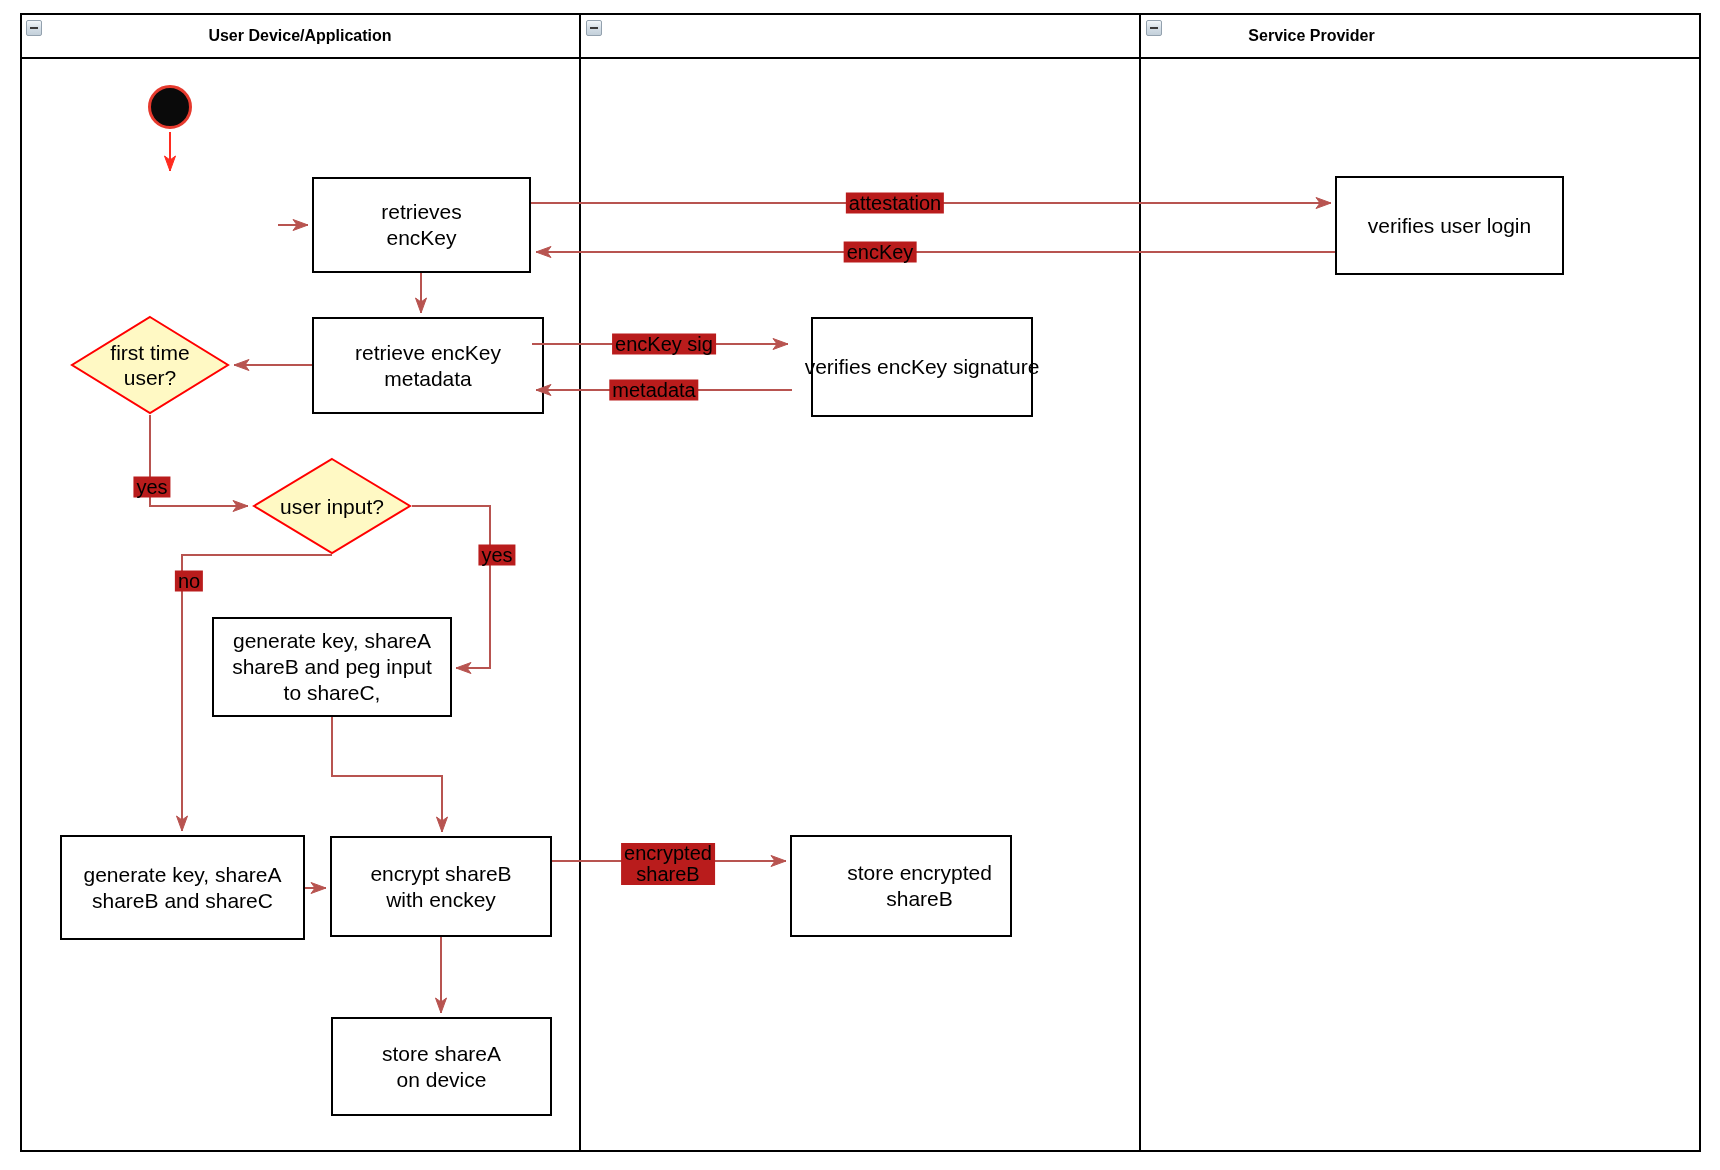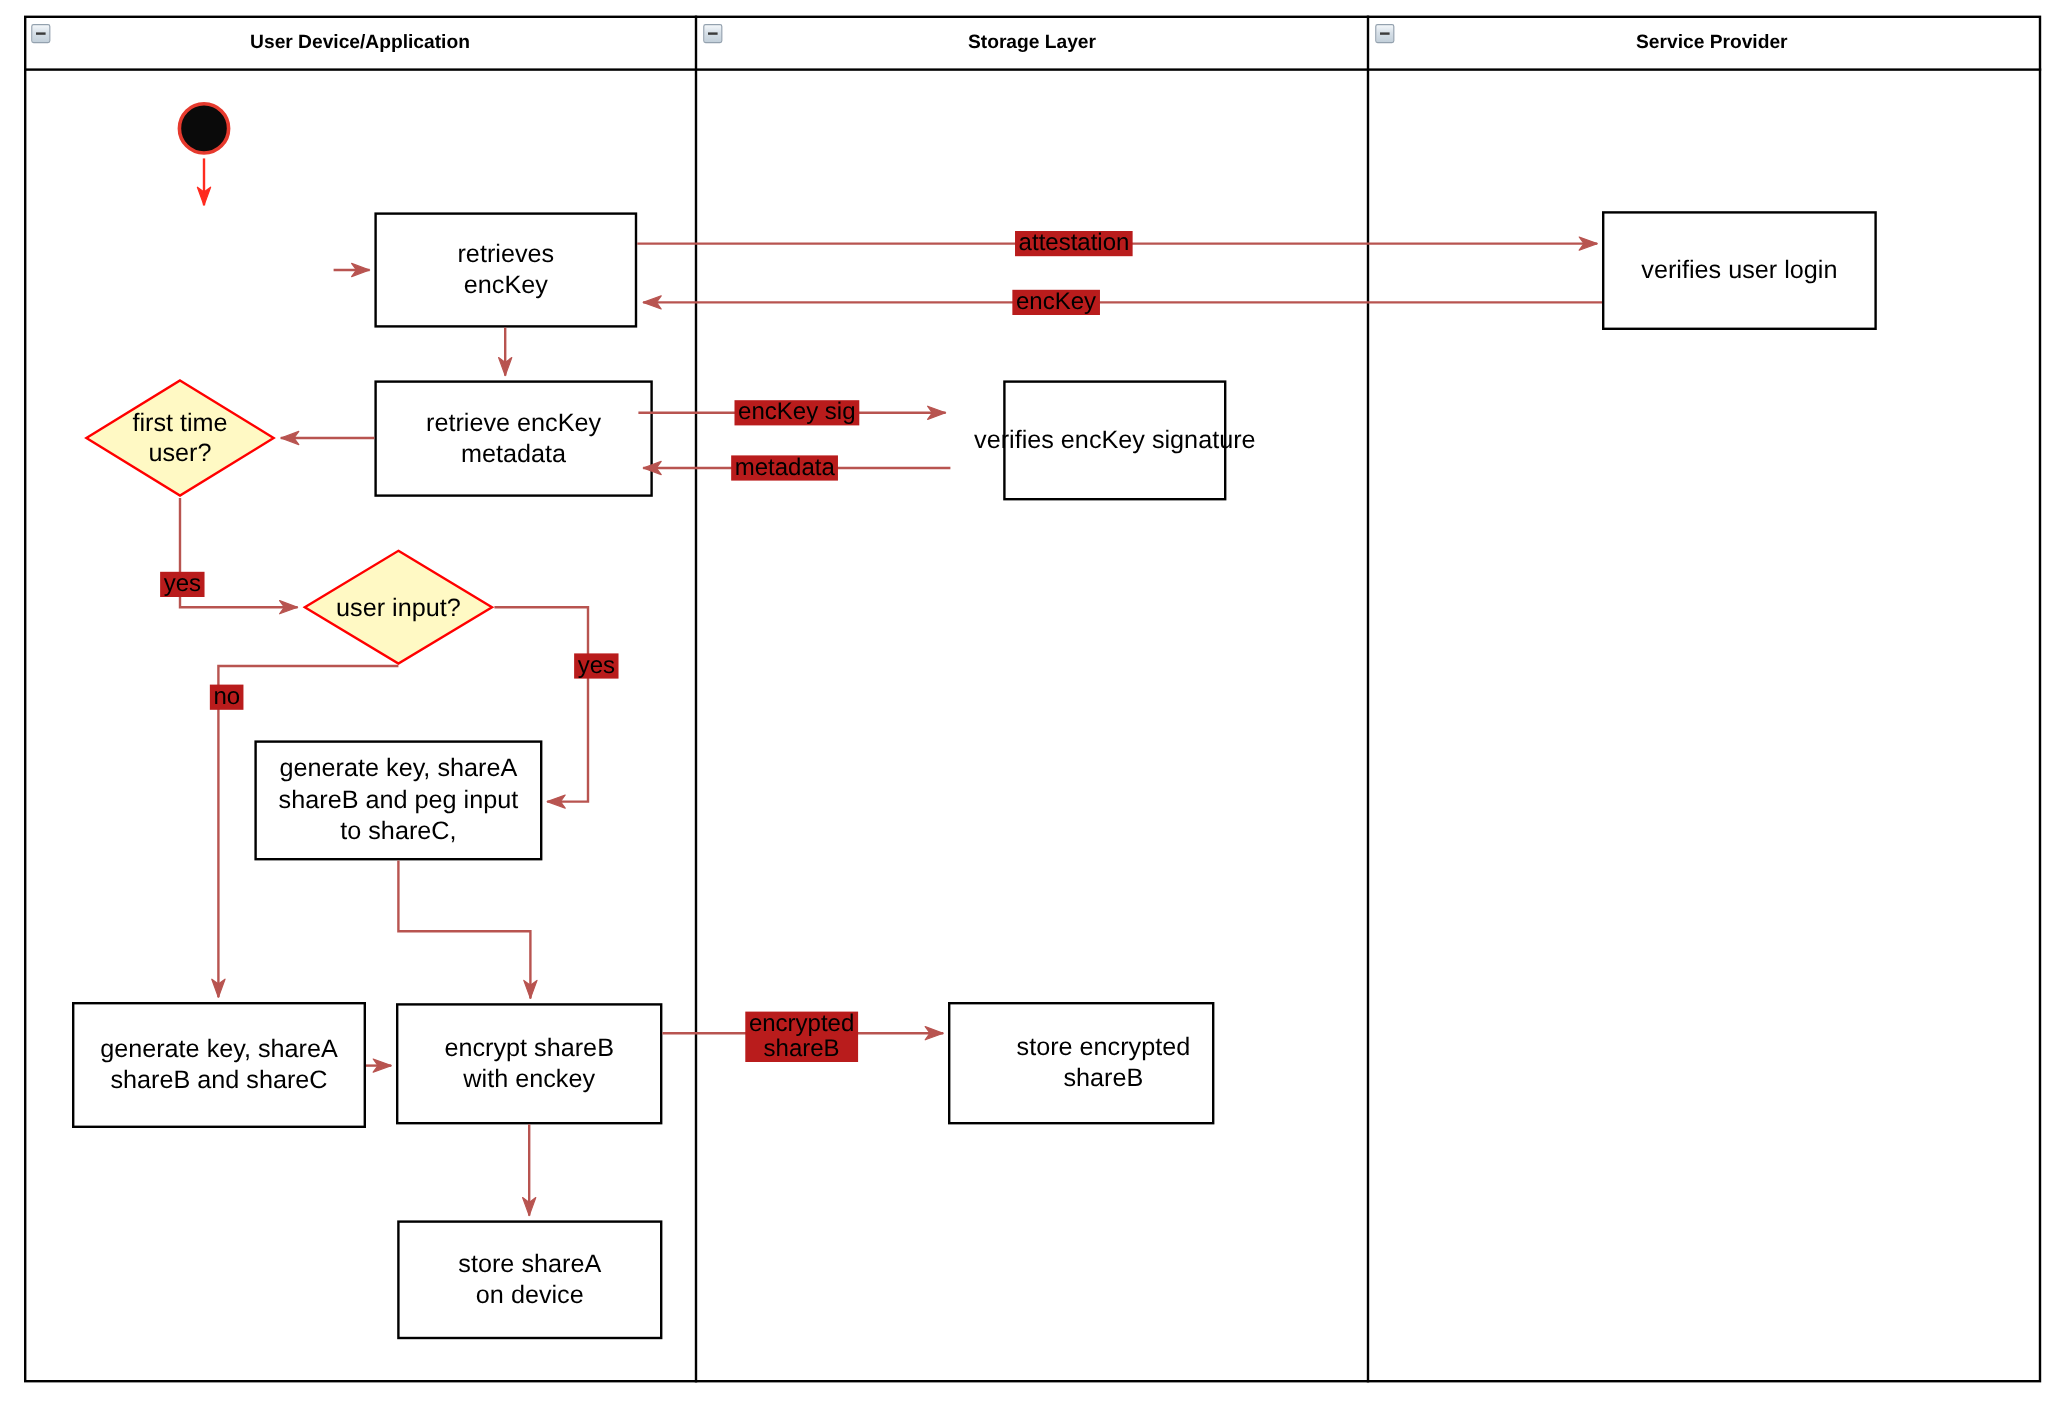--- a/index.html
+++ b/index.html
@@ -51,24 +51,21 @@
 <div id="canvas">
 
   <div class="pool"></div>
   <div class="vline" style="left:579px;"></div>
   <div class="vline" style="left:1139px;"></div>
   <div class="hline"></div>
 
   <div class="hdr-cell" style="left:22px;width:556px;">
     <span class="hdr-title">User Device/Application</span>
   </div>
-  <div class="hdr-cell" style="left:582px;width:556px;">
-    <span class="hdr-title">Storage Layer</span>
-  </div>
-  <div class="hdr-cell" style="left:1192px;width:469px;border-radius:15px;">
+  <div class="hdr-cell" style="left:1077px;width:469px;border-radius:15px;">
     <span class="hdr-title">Service Provider</span>
   </div>
 
   <div class="collapse" style="left:26px;top:20px;">
       <span class="minus"></span>
     </div>
   <div class="collapse" style="left:586px;top:20px;">
       <span class="minus"></span>
     </div>
   <div class="collapse" style="left:1146px;top:20px;">
@@ -117,21 +114,21 @@
   <div class="node" style="left:330px;top:836px;width:222px;height:101px;">
     <span class="txt">encrypt shareB
 with enckey</span>
   </div>
 
   <div class="node" style="left:331px;top:1017px;width:221px;height:99px;">
     <span class="txt">store shareA
 on device</span>
   </div>
 
-  <div class="node nowrap" style="left:836px;top:317px;width:186px;height:100px;">
+  <div class="node nowrap" style="left:811px;top:317px;width:222px;height:100px;">
     <span class="txt">verifies encKey signature</span>
   </div>
 
   <div class="node" style="left:790px;top:835px;width:222px;height:102px;padding-left:37px;">
     <span class="txt">store encrypted
 shareB</span>
   </div>
 
   <div class="node" style="left:1335px;top:176px;width:229px;height:99px;">
     <span class="txt">verifies user login</span>

